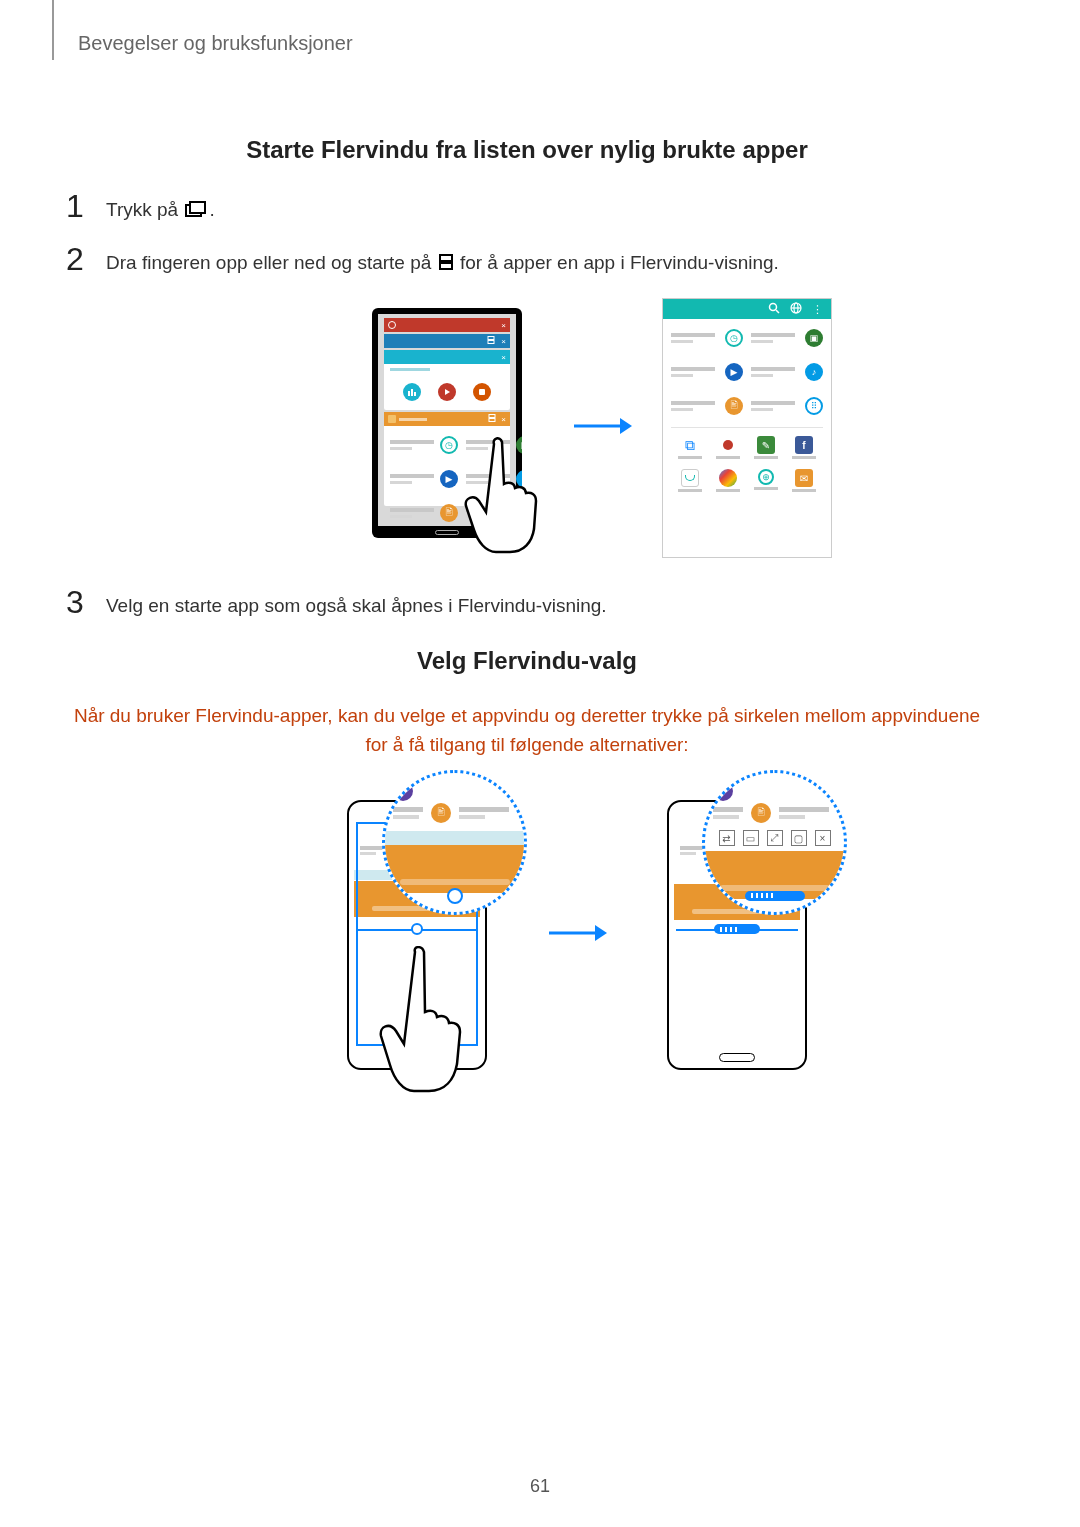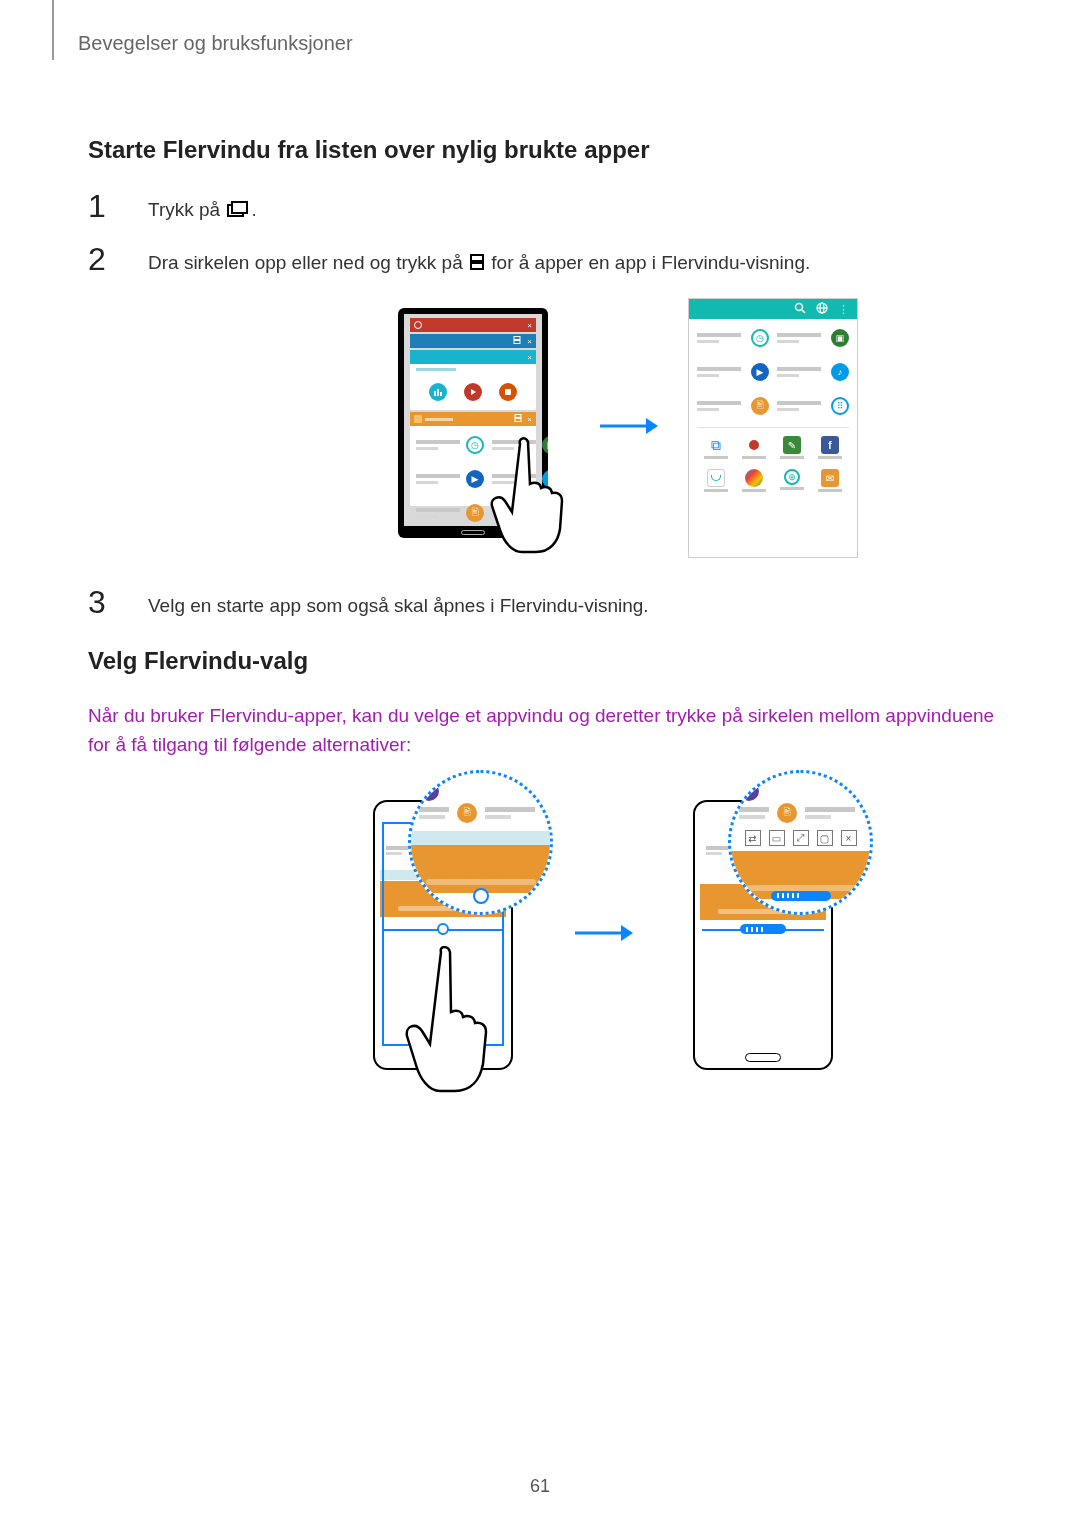--- a/index.html
+++ b/index.html
@@ -21,23 +21,24 @@
   }
   .header {
     position: absolute;
     left: 78px;
     top: 32px;
     font-size: 20px;
     color: #666;
   }
   .content {
     position: absolute;
-    left: 88px;
+    left: 62px;
     top: 110px;
     width: 930px;
+    text-align: center;
   }
   h3.section {
     font-size: 24px;
     font-weight: bold;
     color: #222;
     margin-bottom: 26px;
     margin-top: 26px;
   }
   .step {
     display: flex;
@@ -47,30 +48,30 @@
     font-size: 19px;
     color: #333;
   }
   .step-num {
     font-size: 32px;
     font-weight: 300;
     line-height: 1;
     min-width: 26px;
     color: #222;
   }
-  .step-text { line-height: 1.5; padding-top: 6px; margin-left: 16px; }
+  .step-text { line-height: 1.5; padding-top: 6px; }
   .inline-icon {
     display: inline-block;
     vertical-align: middle;
     margin: 0 2px;
   }
   .paragraph {
     font-size: 19px;
     line-height: 1.55;
-    color: #a21caf;
+    color: #c2410c;
     margin-bottom: 20px;
   }
   .figure-row {
     display: flex;
     align-items: center;
     justify-content: center;
     gap: 30px;
     margin: 20px 0 28px 0;
   }
   .arrow-between {
@@ -360,21 +361,21 @@
           <rect x="1" y="4" width="15" height="11" fill="none" stroke="#000" stroke-width="2"></rect>
           <rect x="5" y="1" width="15" height="11" fill="#fff" stroke="#000" stroke-width="2"></rect>
         </svg>
       </span><span>.</span>
     </div>
   </div>
 
   <div class="step">
     <div class="step-num">2</div>
     <div class="step-text">
-      <span>Dra sirkelen opp eller ned og trykk på</span>
+      <span>Dra fingeren opp eller ned og starte på</span>
       <span class="inline-icon">
         <svg width="14" height="16" viewBox="0 0 14 16">
           <rect x="1" y="1" width="12" height="6" fill="none" stroke="#000" stroke-width="2"></rect>
           <rect x="1" y="9" width="12" height="6" fill="none" stroke="#000" stroke-width="2"></rect>
         </svg>
       </span>
       <span>for å apper en app i Flervindu-visning.</span>
     </div>
   </div>
 

